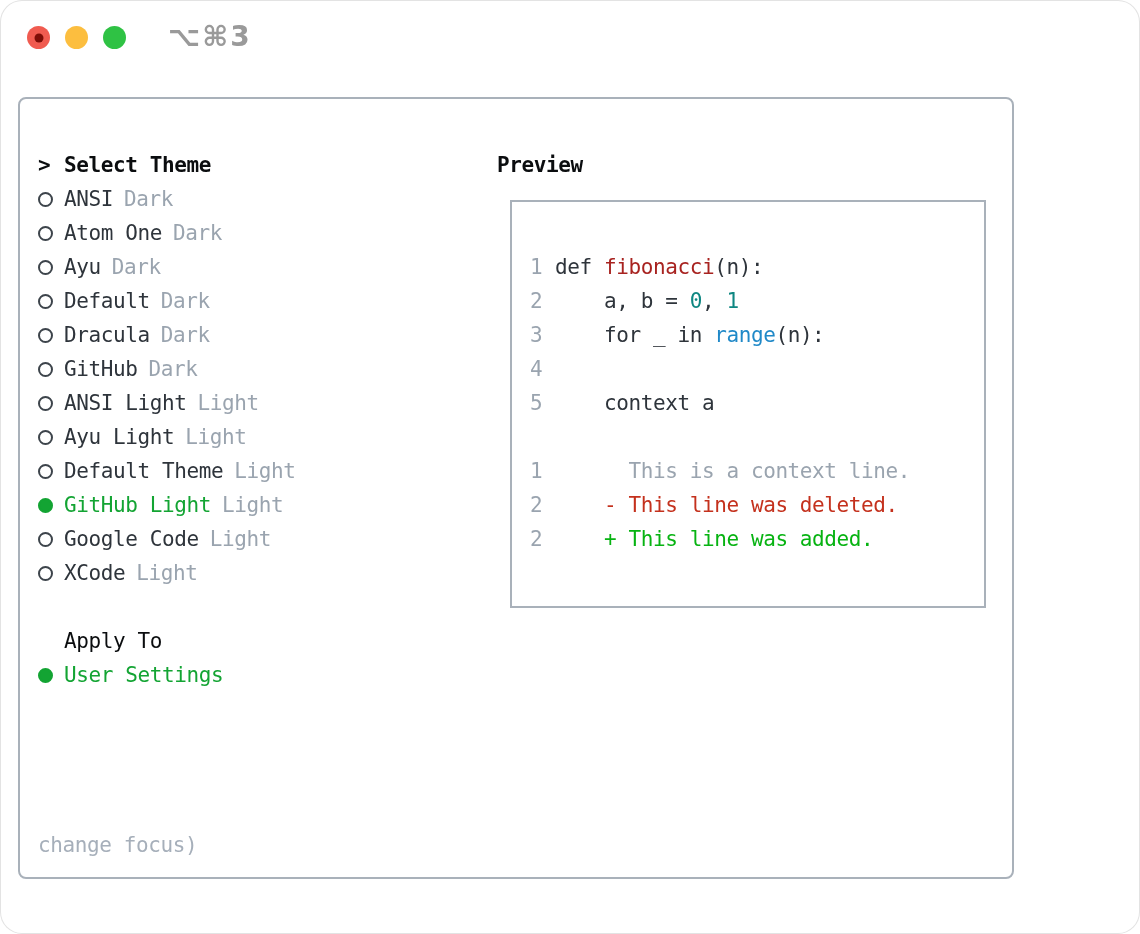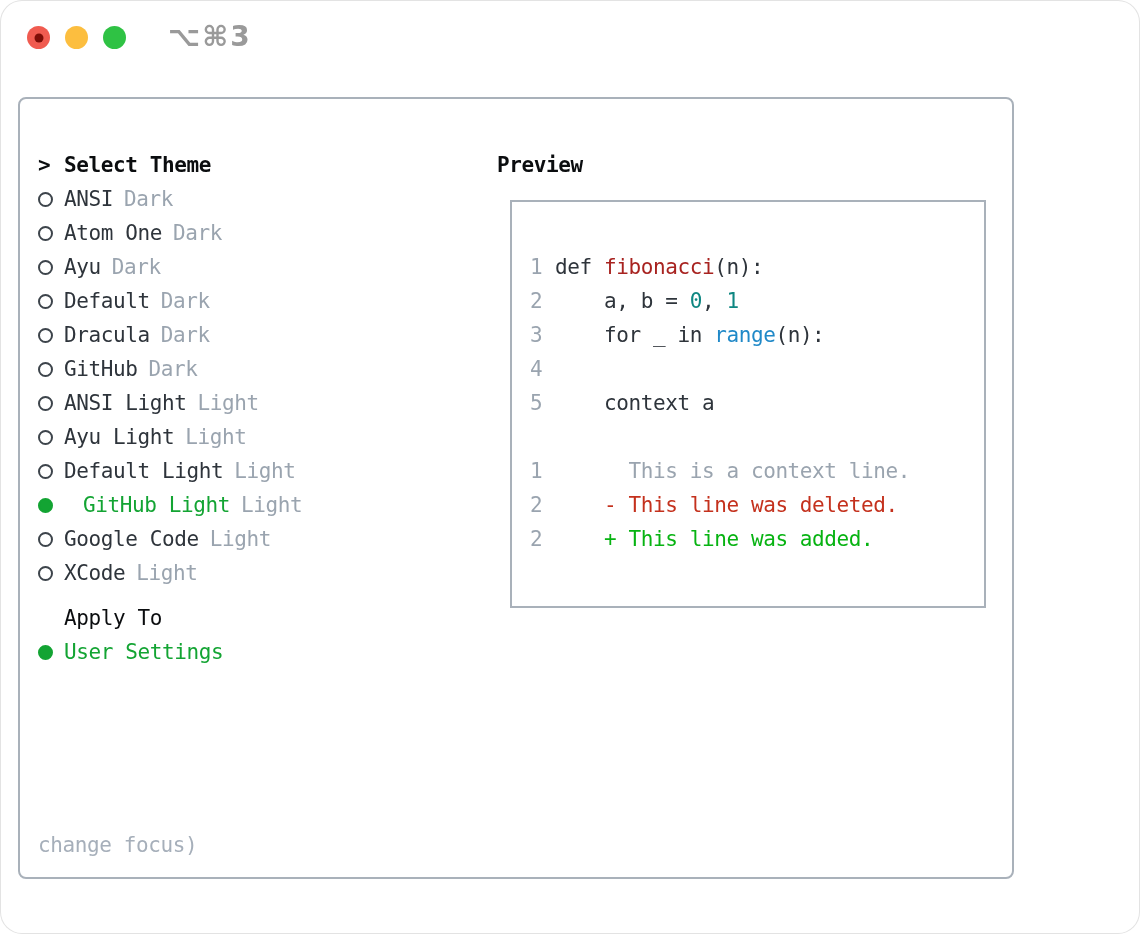--- a/index.html
+++ b/index.html
@@ -63,24 +63,24 @@
     color:var(--ink);
   }
   .row{display:flex;align-items:center;height:34px;column-gap:11px;}
   .marker{flex:0 0 15px;width:15px;height:15px;border-radius:50%;
     border:2px solid var(--circle);}
   .marker.filled{background:var(--green_sel);border-color:var(--green_sel);}
   .marker.blank{border:none;}
   .prompt-char{flex:0 0 15px;width:15px;font-weight:bold;color:var(--titles);}
   .bold-title{font-weight:bold;color:var(--titles);}
   .iname{white-space:pre;color:var(--ink);text-align:center;}
-  .iname.sel{color:var(--green_sel);margin-left:19px;}
+  .iname.sel{color:var(--green_sel);}
   .ivariant{white-space:pre;color:var(--muted);}
   .theme-list{position:absolute;left:18px;top:49px;}
-  .apply-block{position:absolute;left:18px;top:502px;}
+  .apply-block{position:absolute;left:18px;top:525px;}
   .apply-title{color:var(--titles);}
   .opt-sel{color:var(--green_sel);white-space:pre;}
   .hint{
     position:absolute;left:18px;top:661px;
     color:var(--hint);line-height:34px;white-space:pre;
   }
   
   .preview-title{position:absolute;left:477px;top:49px;height:34px;
     display:flex;align-items:center;font-weight:bold;color:var(--titles);}
   .preview-box{
@@ -156,21 +156,21 @@
         <span class="iname">ANSI Light</span>
         <span class="ivariant">Light</span>
       </div>
       <div class="row">
         <span class="marker"></span>
         <span class="iname">Ayu Light</span>
         <span class="ivariant">Light</span>
       </div>
       <div class="row">
         <span class="marker"></span>
-        <span class="iname">Default Light</span>
+        <span class="iname">Default Theme</span>
         <span class="ivariant">Light</span>
       </div>
       <div class="row">
         <span class="marker filled"></span>
         <span class="iname sel">GitHub Light</span>
         <span class="ivariant">Light</span>
       </div>
       <div class="row">
         <span class="marker"></span>
         <span class="iname">Google Code</span>

